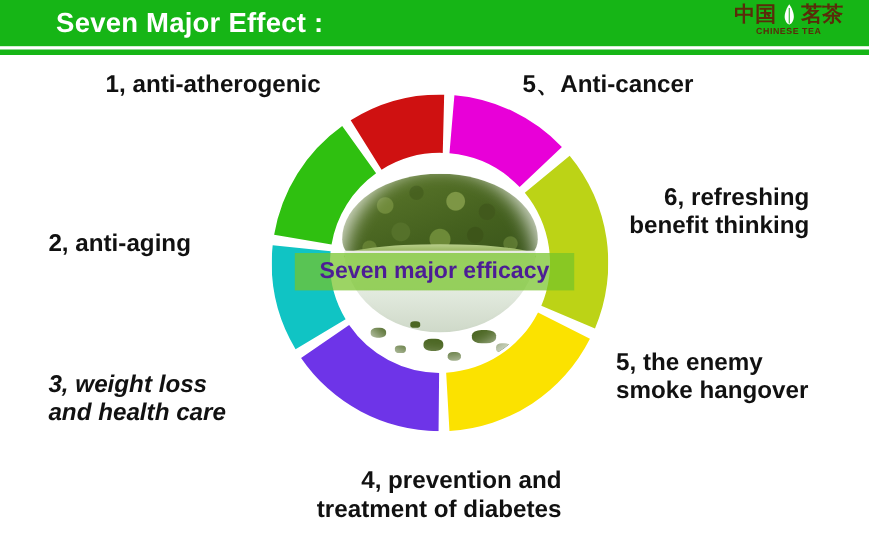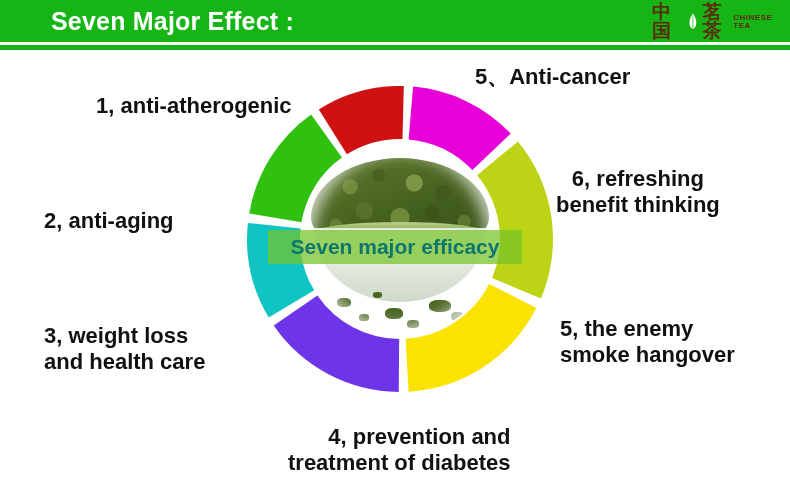--- a/index.html
+++ b/index.html
@@ -43,21 +43,21 @@
   }
 
   
   #brand-logo {
     position: absolute;
     right: 8px;
     top: 2px;
     width: 130px;
     height: 38px;
     display: flex;
-    flex-direction: row;
+    flex-direction: column;
     align-items: center;
   }
   #brand-logo-row {
     display: flex;
     align-items: center;
     justify-content: center;
     gap: 3px;
     height: 22px;
   }
   .brand-cn {
@@ -155,38 +155,38 @@
     width: 254px;
     height: 34px;
     background: rgba(118, 196, 40, 0.72);
     display: flex;
     align-items: center;
     justify-content: center;
   }
   #center-caption-text {
     font-size: 21px;
     font-weight: bold;
-    color: #0f766e;
+    color: #4c1d95;
     white-space: nowrap;
   }
 
   
   .wheel-label {
     position: absolute;
     font-size: 22px;
     font-weight: bold;
     color: #111111;
     line-height: 1.16;
     white-space: pre-line;
   }
-  #label-1 { left: 96px;  top: 64px; margin-top: 29px;  }
+  #label-1 { left: 96px;  top: 64px;  }
   #label-7 { left: 475px; top: 64px;  }
   #label-2 { left: 44px;  top: 180px; margin-top: 28px; }
-  #label-6 { left: 556px; top: 166px; text-align: center; }
-  #label-3 { left: 44px;  top: 323px; }
+  #label-6 { left: 572px; top: 166px; text-align: right; }
+  #label-3 { left: 44px;  top: 336px; font-style: italic; }
   #label-5 { left: 560px; top: 316px; }
   #label-4 { left: 288px; top: 424px; text-align: right; }
 </style>
 </head>
 <body>
 
 <div id="header-bar"></div>
 
 <div id="header-title">Seven Major Effect :</div>
 

